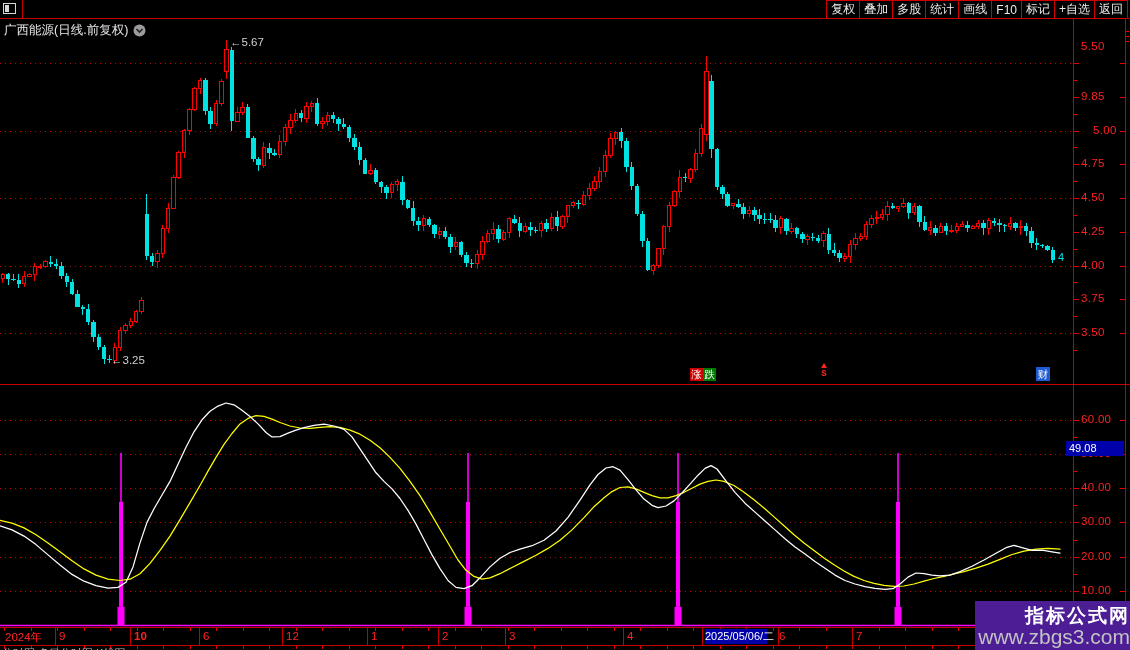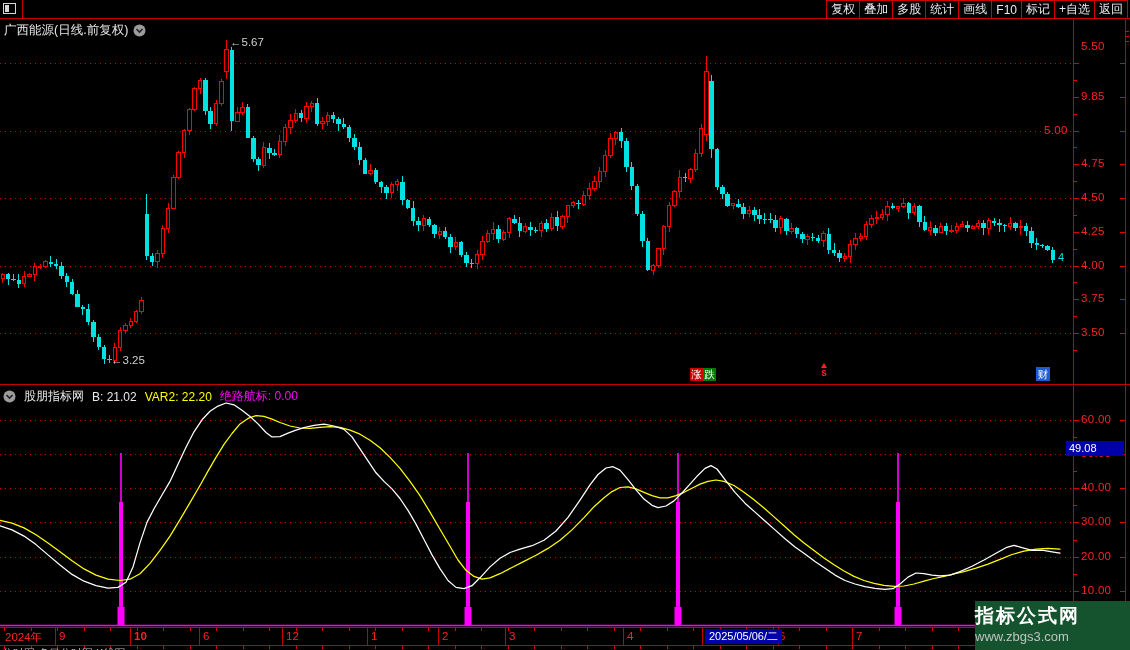--- a/index.html
+++ b/index.html
@@ -41,23 +41,23 @@
   #badge-s{position:absolute;left:819px;top:363px;z-index:9;width:10px;text-align:center}
   #badge-s .tri{width:0;height:0;border-left:3px solid transparent;border-right:3px solid transparent;border-bottom:5px solid #ff2222;margin:0 auto}
   #badge-s .sg{color:#ff2222;font-size:10px;font-weight:bold;line-height:9px}
   #badge-cai{position:absolute;left:1036px;top:367px;z-index:9;width:14px;height:14px;background:#1d5bd2;color:#fff;font-size:10.5px;line-height:14px;text-align:center}
   #last-close{position:absolute;left:1058px;top:251px;color:#00e1e1;font-size:11px;z-index:9}
   
   #hl-value{position:absolute;left:1066px;top:441px;width:58px;height:15px;background:#0000aa;color:#fff;font-size:11px;line-height:15px;padding-left:3px;z-index:12}
   #hl-date{position:absolute;top:629px;height:15px;background:#0000aa;color:#fff;font-size:11px;line-height:15px;text-align:center;z-index:12;white-space:nowrap}
   
   #bottom-cut{position:absolute;left:2px;top:646px;width:240px;height:4px;overflow:hidden;color:#bbb;font-size:11px;z-index:9}
-  #watermark{position:absolute;left:975px;top:601px;width:155px;height:49px;background:#14532d;z-index:20;display:flex;flex-direction:column;align-items:flex-start;justify-content:center}
+  #watermark{position:absolute;left:975px;top:601px;width:155px;height:49px;background:#4c1d95;z-index:20;display:flex;flex-direction:column;align-items:flex-end;justify-content:center}
   #wm-title{color:#fff;font-size:19px;font-weight:bold;letter-spacing:2px;line-height:22px}
-  #wm-url{color:#c2c2c2;font-size:13px;line-height:19px}
+  #wm-url{color:#c2c2c2;font-size:21px;line-height:19px}
 </style>
 </head>
 <body>
 
 <div id="app">
 
   <div id="toolbar">
     <span id="win-icon"></span>
     <span id="tb-sep"></span>
     <div id="tb-right">
@@ -502,33 +502,23 @@
   <div id="badge-zhangdie">
     <span id="badge-rise">涨</span>
     <span id="badge-fall">跌</span>
   </div>
   <div id="badge-s">
     <div class="tri"></div>
     <div class="sg">s</div>
   </div>
   <div id="badge-cai">财</div>
 
-  <div id="ind-header">
-    <svg class="chev" width="13" height="13">
-      <circle cx="6.5" cy="6.5" r="6" fill="#9c9c9c"></circle>
-      <path d="M3.5 5 L6.5 8 L9.5 5" stroke="#222" stroke-width="1.6" fill="none"></path>
-    </svg>
-    <span id="ind-name">股朋指标网</span>
-    <span id="ind-b">B: 21.02</span>
-    <span id="ind-var2">VAR2: 22.20</span>
-    <span id="ind-jlhb">绝路航标: 0.00</span>
-  </div>
 
   <div id="hl-value">49.08</div>
-  <div id="hl-date" style="left: 705px; width: 77px;">2025/05/06/二</div>
+  <div id="hl-date" style="left: 705px; width: 62px;">2025/05/06/二</div>
 
   <div id="bottom-cut">分时图 多日分时图 K线图</div>
 
   <div id="watermark">
     <div id="wm-title">指标公式网</div>
     <div id="wm-url">www.zbgs3.com</div>
   </div>
 
 <div style="position: absolute; left: 0px; top: 384px; width: 1130px; height: 1px; background: rgb(196, 0, 0);"></div>
     <div style="position: absolute; left: 0px; top: 627px; width: 1130px; height: 1px; background: rgb(196, 0, 0);"></div>
@@ -545,21 +535,21 @@
     <div class="hgrid" style="position: absolute; top: 488.2px; left: 0px;"></div>
     <div class="hgrid" style="position: absolute; top: 522.4px; left: 0px;"></div>
     <div class="hgrid" style="position: absolute; top: 556.6px; left: 0px;"></div>
     <div class="hgrid" style="position: absolute; top: 590.8px; left: 0px;"></div>
     <div class="ylab" style="position: absolute; left: 1081px; top: 40px;">5.50</div>
     <div class="tick" style="position: absolute; left: 1074px; top: 63px; width: 5px; height: 1px;"></div>
     <div class="tick" style="position: absolute; left: 1120px; top: 63px; width: 5px; height: 1px;"></div>
     <div class="ylab" style="position: absolute; left: 1081px; top: 89.75px;">9.85</div>
     <div class="tick" style="position: absolute; left: 1074px; top: 96.75px; width: 5px; height: 1px;"></div>
     <div class="tick" style="position: absolute; left: 1120px; top: 96.75px; width: 5px; height: 1px;"></div>
-    <div class="ylab" style="position: absolute; left: 1032px; top: 123.5px; padding-left: 12px;">5.00</div>
+    <div class="ylab" style="position: absolute; left: 1081px; top: 123.5px; padding-left: 12px;">5.00</div>
     <div class="tick" style="position: absolute; left: 1074px; top: 130.5px; width: 5px; height: 1px;"></div>
     <div class="tick" style="position: absolute; left: 1120px; top: 130.5px; width: 5px; height: 1px;"></div>
     <div class="ylab" style="position: absolute; left: 1081px; top: 157.25px;">4.75</div>
     <div class="tick" style="position: absolute; left: 1074px; top: 164.25px; width: 5px; height: 1px;"></div>
     <div class="tick" style="position: absolute; left: 1120px; top: 164.25px; width: 5px; height: 1px;"></div>
     <div class="ylab" style="position: absolute; left: 1081px; top: 191px;">4.50</div>
     <div class="tick" style="position: absolute; left: 1074px; top: 198px; width: 5px; height: 1px;"></div>
     <div class="tick" style="position: absolute; left: 1120px; top: 198px; width: 5px; height: 1px;"></div>
     <div class="ylab" style="position: absolute; left: 1081px; top: 224.75px;">4.25</div>
     <div class="tick" style="position: absolute; left: 1074px; top: 231.75px; width: 5px; height: 1px;"></div>

